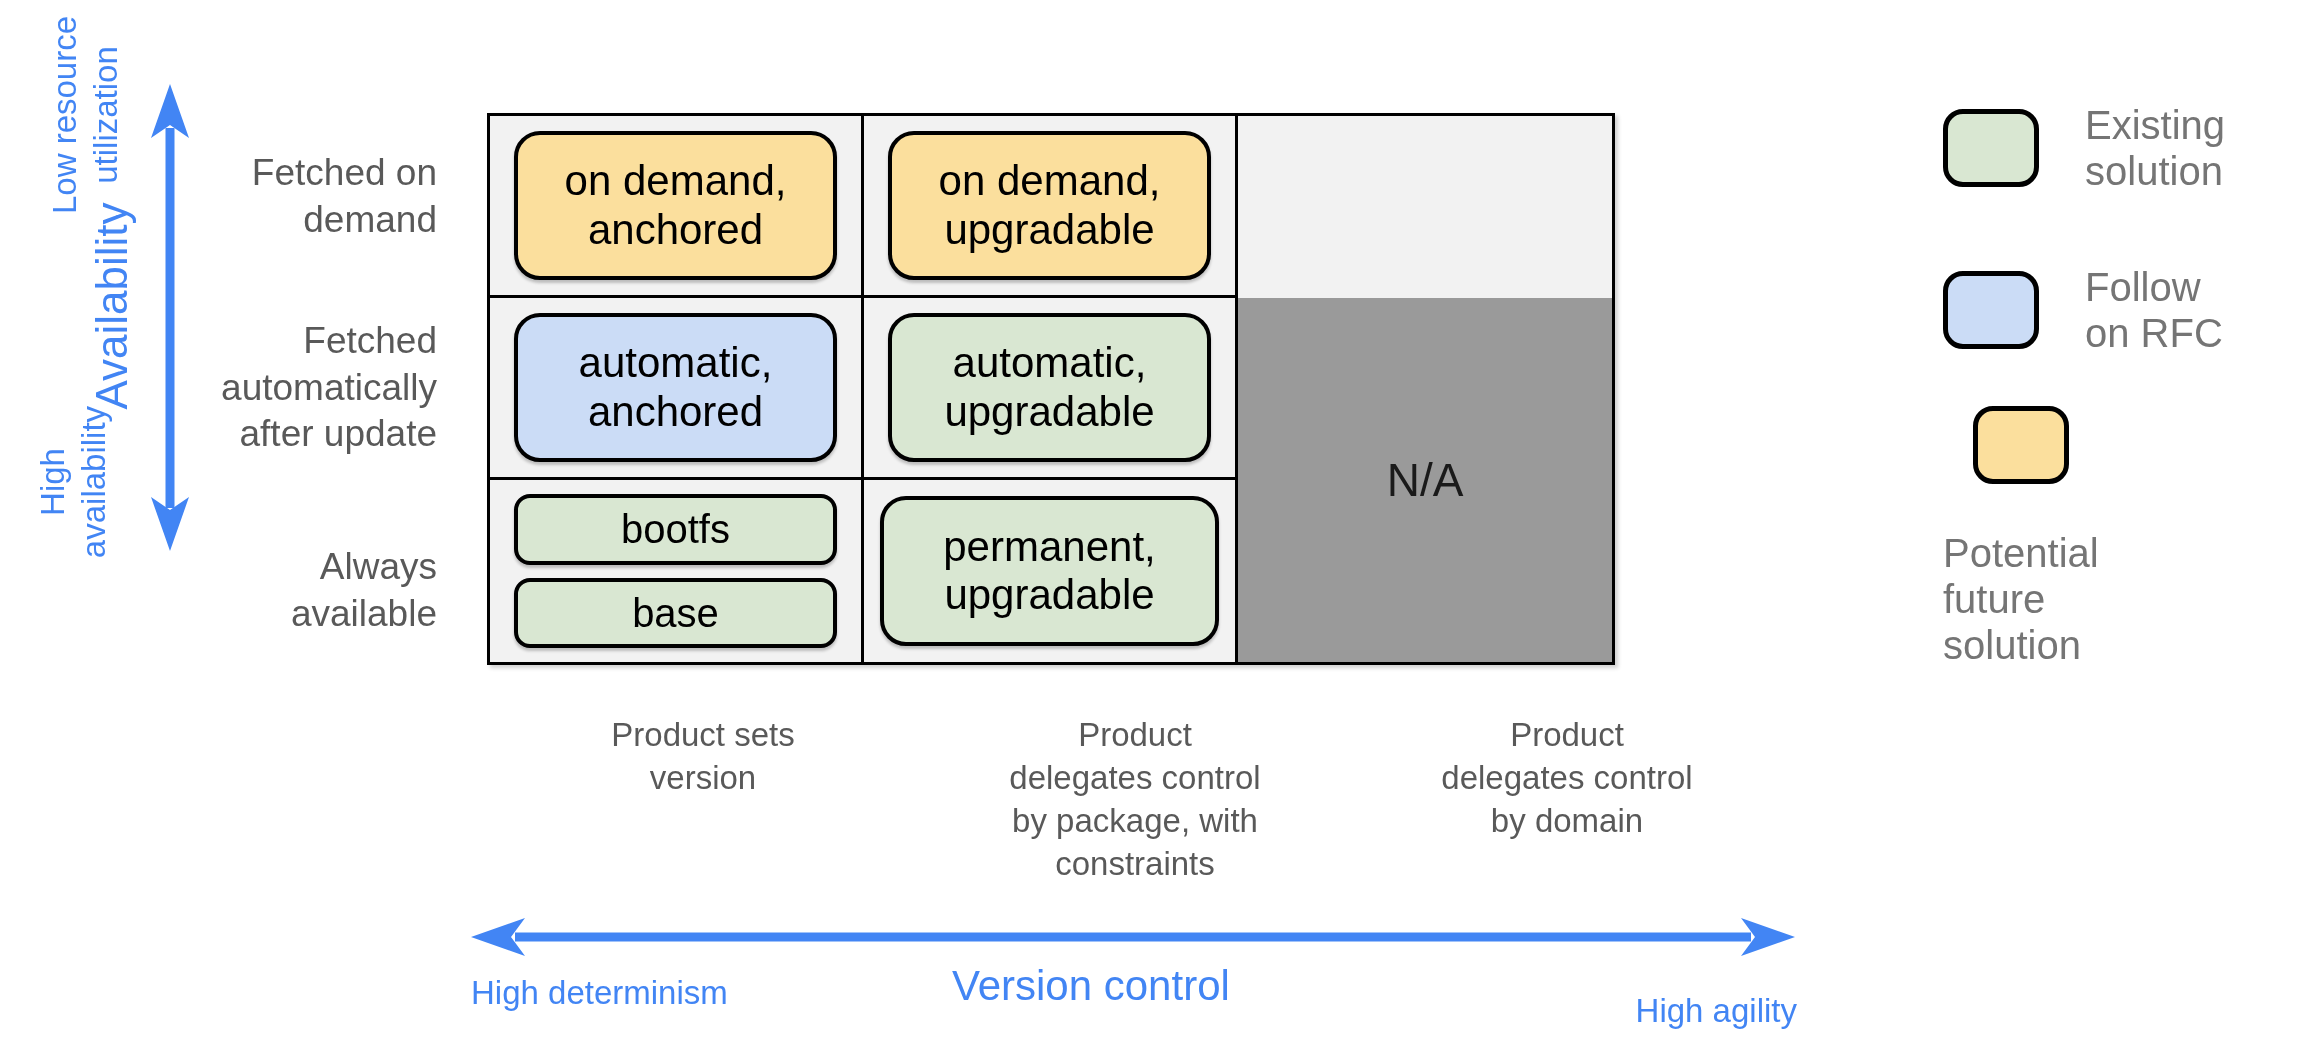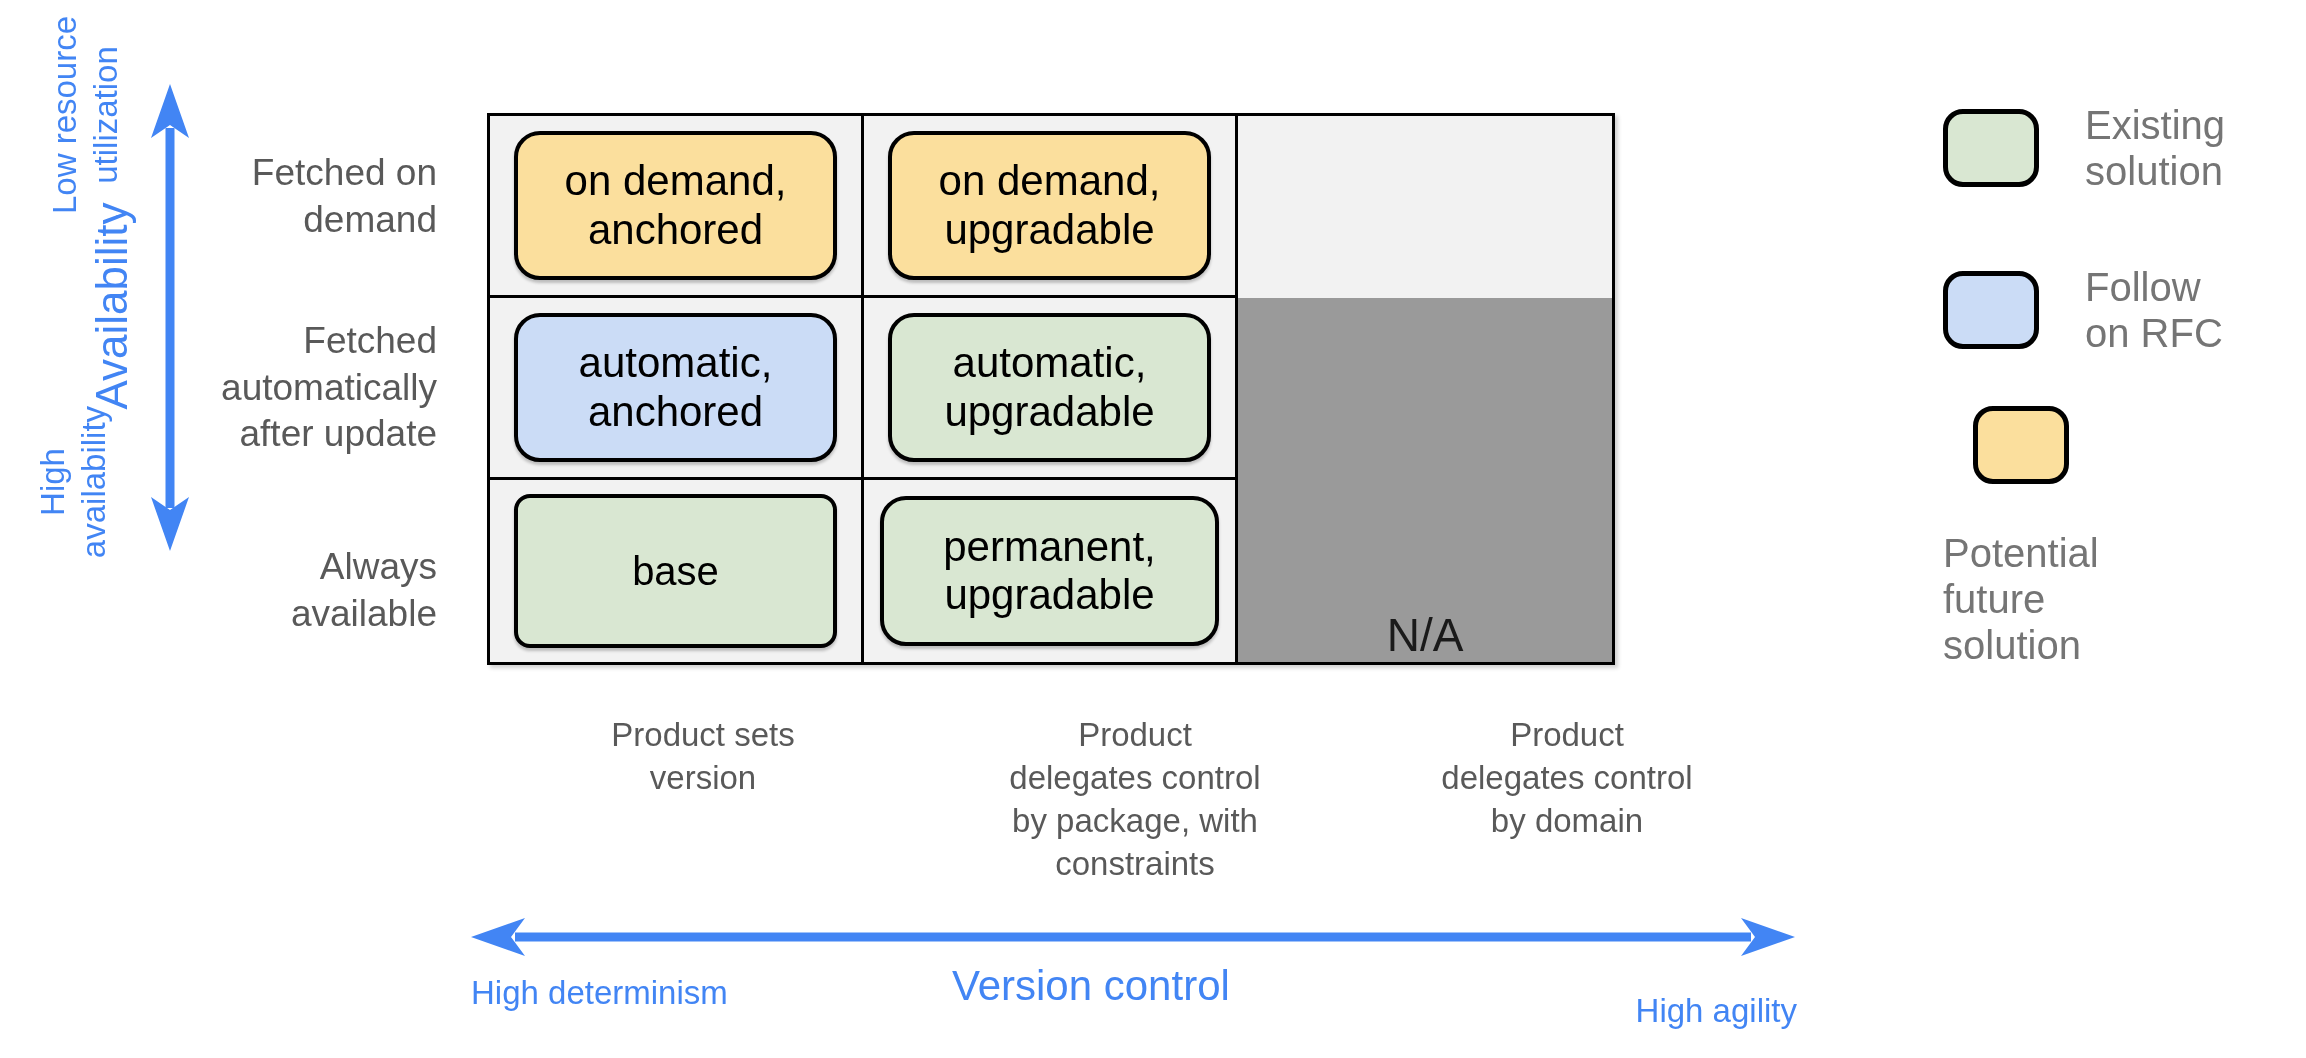--- a/index.html
+++ b/index.html
@@ -20,21 +20,21 @@
   .grid{position:absolute;left:487px;top:113px;width:1128px;height:552px;
         box-sizing:border-box;border:3px solid #000;background:var(--cell-bg);
         display:grid;grid-template-columns:repeat(3,1fr);grid-template-rows:repeat(3,1fr);
         box-shadow:3px 3px 4px rgba(0,0,0,0.18);}
   .cell{box-sizing:border-box;display:flex;align-items:stretch;justify-content:center;
         padding:15px 24px;}
   .cell.bline{border-bottom:3px solid #000;}
   .cell.rline{border-right:3px solid #000;}
   .cell.stack{flex-direction:column;gap:13px;padding:14px 24px;}
   .cell.na-cell{grid-column:3;grid-row:2/4;background:var(--na-bg);
-        align-items:flex-end;padding:0;}
+        align-items:center;padding:0;}
   .box{flex:1;box-sizing:border-box;border:4px solid #000;border-radius:26px;
        display:flex;align-items:center;justify-content:center;text-align:center;
        font-size:42px;line-height:1.15;color:#000;white-space:pre-line;
        box-shadow:0 3px 3px rgba(0,0,0,0.22);}
   .box.small{border-radius:16px;font-size:40px;}
   .bg-yellow{background:var(--box-yellow);}
   .bg-green{background:var(--box-green);}
   .bg-blue{background:var(--box-blue);}
   .na-text{font-size:46px;color:#1a1a1a;}
 
@@ -94,20 +94,21 @@
   <div class="cell bline rline" style="grid-row:2;grid-column:2">
     <div class="box bg-green">automatic,
 upgradable</div>
   </div>
 
   <div class="cell na-cell">
     <span class="na-text">N/A</span>
   </div>
 
   <div class="cell rline stack" style="grid-row:3;grid-column:1">
+    <div class="box small bg-green">bootfs</div>
     <div class="box small bg-green">base</div>
   </div>
   <div class="cell rline" style="grid-row:3;grid-column:2;padding:16px 16px;">
     <div class="box bg-green">permanent,
 upgradable</div>
   </div>
 </div>
 
 <div class="col-footer" style="left:493px;">Product sets
 version</div>

